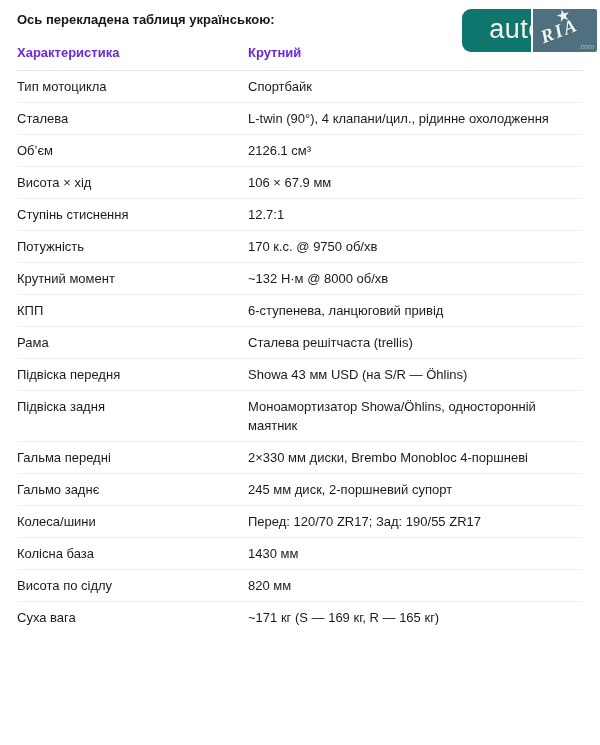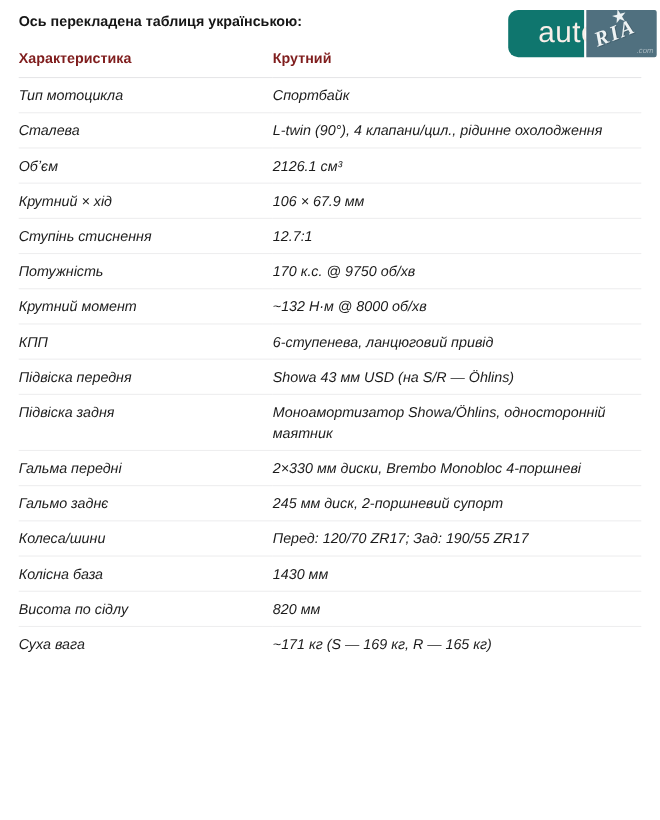--- a/index.html
+++ b/index.html
@@ -64,31 +64,30 @@
     width:566px;
     border-collapse:collapse;
     margin-top:10px;
   }
   .spec th {
     text-align:left;
     font-size:13px; font-weight:bold;
     line-height:16px;
     padding:6px 0 9px 0;
     border-bottom:1px solid #e6e6e8;
-    color:#7f1d1d;
+    color:#6d28d9;
   }
   .spec th:first-child, .spec td:first-child { width:231px; padding-right:14px; }
   .spec td {
     font-size:13px;
     line-height:19px;
     padding:6px 0;
     border-bottom:1px solid #eeeeef;
     vertical-align:top;
     color:#1b1b1b;
-    font-style:italic;
   }
   .spec tbody tr:last-child td { border-bottom:none; }
 </style>
 </head>
 <body>
 
 <div class="page">
 
   <div class="intro">Ось перекладена таблиця українською:</div>
 
@@ -117,38 +116,42 @@
         </tr>
         <tr>
           <td>Сталева</td>
           <td>L-twin (90°), 4 клапани/цил., рідинне охолодження</td>
         </tr>
         <tr>
           <td>Обʼєм</td>
           <td>2126.1 см³</td>
         </tr>
         <tr>
-          <td>Крутний × хід</td>
+          <td>Висота × хід</td>
           <td>106 × 67.9 мм</td>
         </tr>
         <tr>
           <td>Ступінь стиснення</td>
           <td>12.7:1</td>
         </tr>
         <tr>
           <td>Потужність</td>
           <td>170 к.с. @ 9750 об/хв</td>
         </tr>
         <tr>
           <td>Крутний момент</td>
           <td>~132 Н·м @ 8000 об/хв</td>
         </tr>
         <tr>
           <td>КПП</td>
           <td>6-ступенева, ланцюговий привід</td>
+        </tr>
+        <tr>
+          <td>Рама</td>
+          <td>Сталева решітчаста (trellis)</td>
         </tr>
         <tr>
           <td>Підвіска передня</td>
           <td>Showa 43 мм USD (на S/R — Öhlins)</td>
         </tr>
         <tr>
           <td>Підвіска задня</td>
           <td>Моноамортизатор Showa/Öhlins, односторонній маятник</td>
         </tr>
         <tr>

